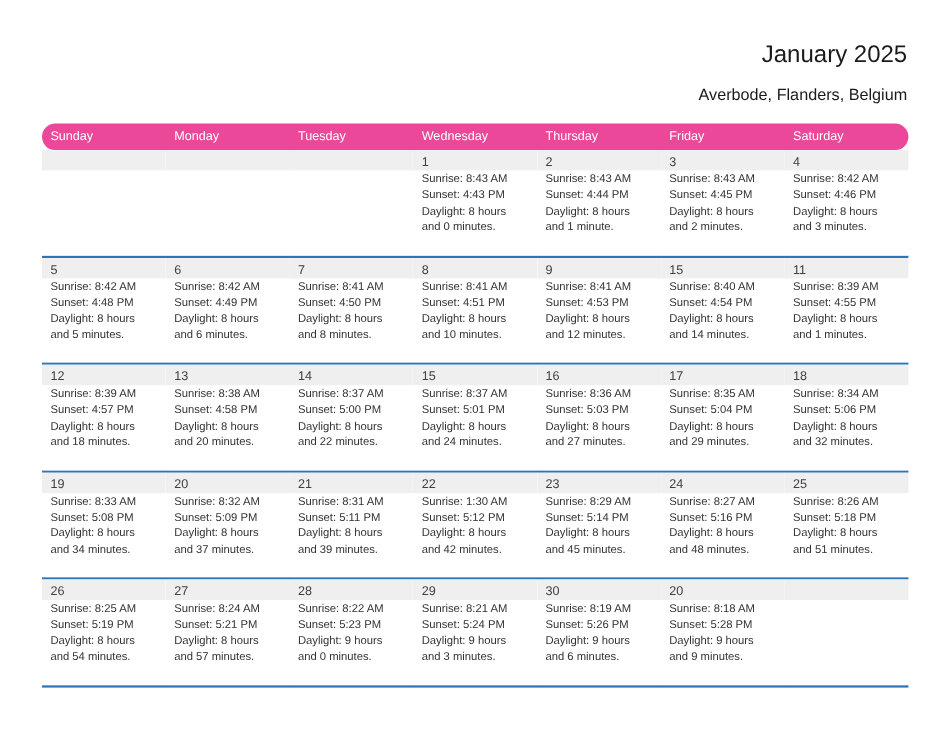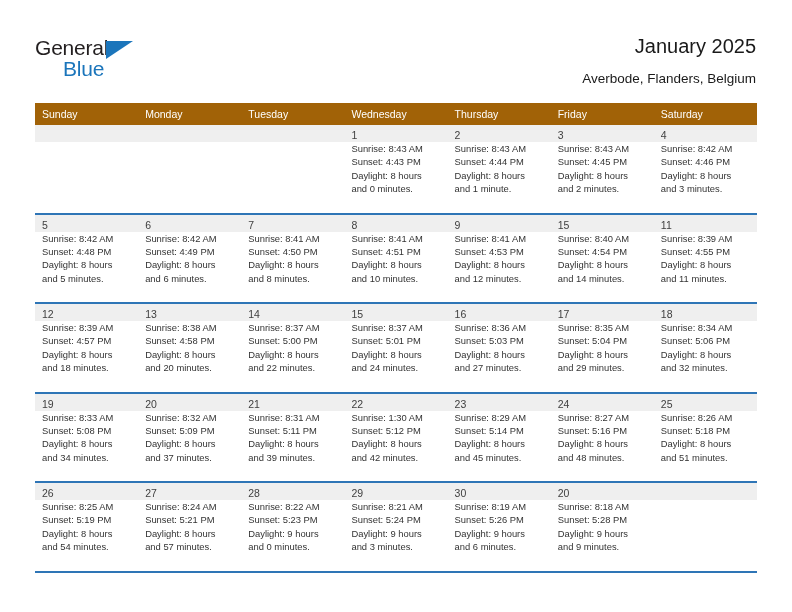--- a/index.html
+++ b/index.html
@@ -91,21 +91,22 @@
     position: absolute;
     left: 35px;
     top: 103px;
     width: 722px;
   }
 
   .weekday-row {
     display: flex;
     width: 722px;
     height: 22px;
-    background: #a16207;
+    background: #ec4899;
+    border-radius: 11px;
   }
   .weekday-cell {
     flex: 1 1 0;
     color: #ffffff;
     font-size: 10.5px;
     line-height: 22px;
     padding-left: 7px;
     box-sizing: border-box;
     white-space: nowrap;
   }
@@ -151,25 +152,20 @@
     white-space: nowrap;
   }
 </style>
 </head>
 <body>
 
 <div class="page">
 
   <div class="header">
 
-    <div class="logo">
-      <span class="logo-general">General</span>
-      <span class="logo-tri"></span>
-      <span class="logo-blue">Blue</span>
-    </div>
 
     <div class="title-block">
       <div class="cal-title">January 2025</div>
       <div class="cal-subtitle">Averbode, Flanders, Belgium</div>
     </div>
 
   </div>
 
   <div class="calendar">
     <div class="weekday-row" id="weekday-row">
@@ -286,21 +282,21 @@
               <div class="day-line">Daylight: 8 hours</div>
               <div class="day-line">and 14 minutes.</div>
             </div>
           </div>
           <div class="day-cell">
             <div class="day-num-band"><span class="day-num">11</span></div>
             <div class="day-body">
               <div class="day-line">Sunrise: 8:39 AM</div>
               <div class="day-line">Sunset: 4:55 PM</div>
               <div class="day-line">Daylight: 8 hours</div>
-              <div class="day-line">and 11 minutes.</div>
+              <div class="day-line">and 1 minutes.</div>
             </div>
           </div>
         </div>
         <div class="week-row">
           <div class="day-cell">
             <div class="day-num-band"><span class="day-num">12</span></div>
             <div class="day-body">
               <div class="day-line">Sunrise: 8:39 AM</div>
               <div class="day-line">Sunset: 4:57 PM</div>
               <div class="day-line">Daylight: 8 hours</div>

